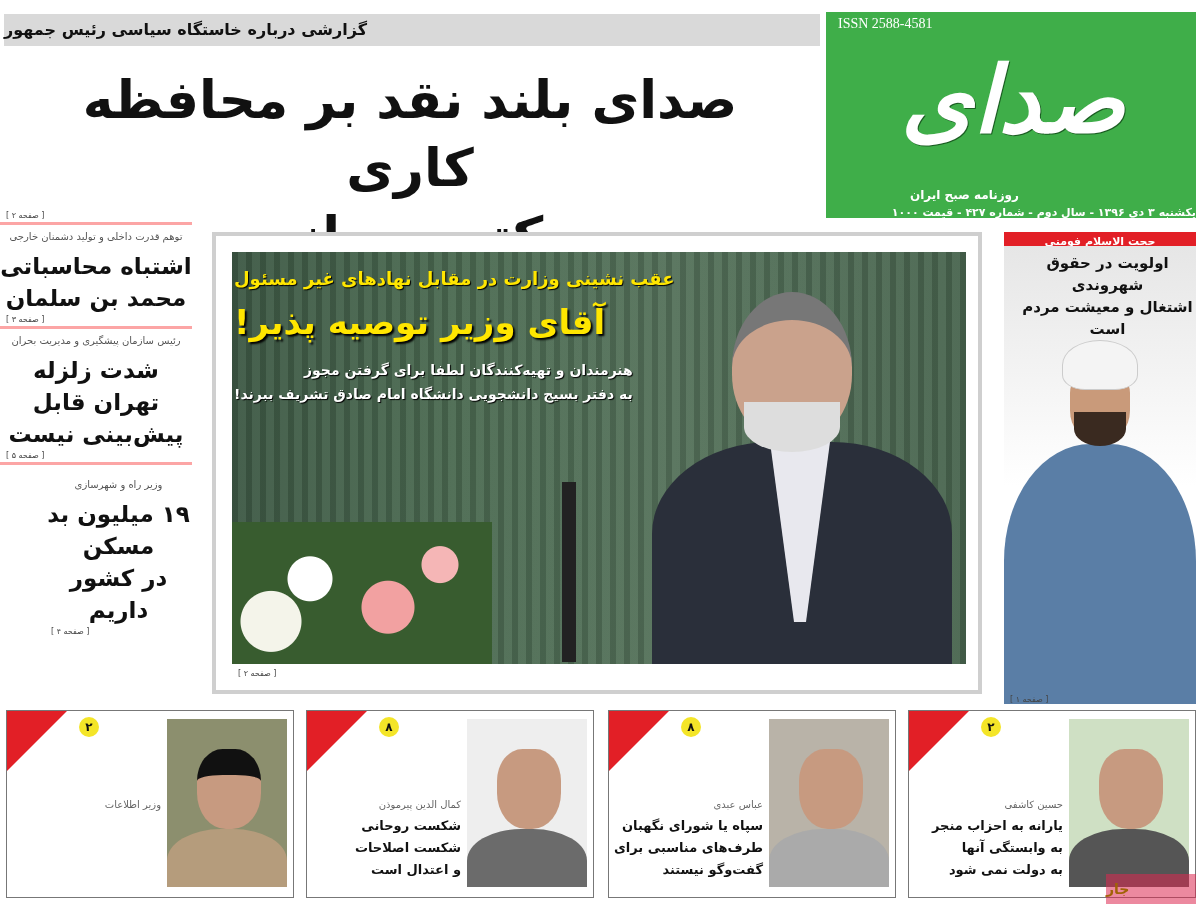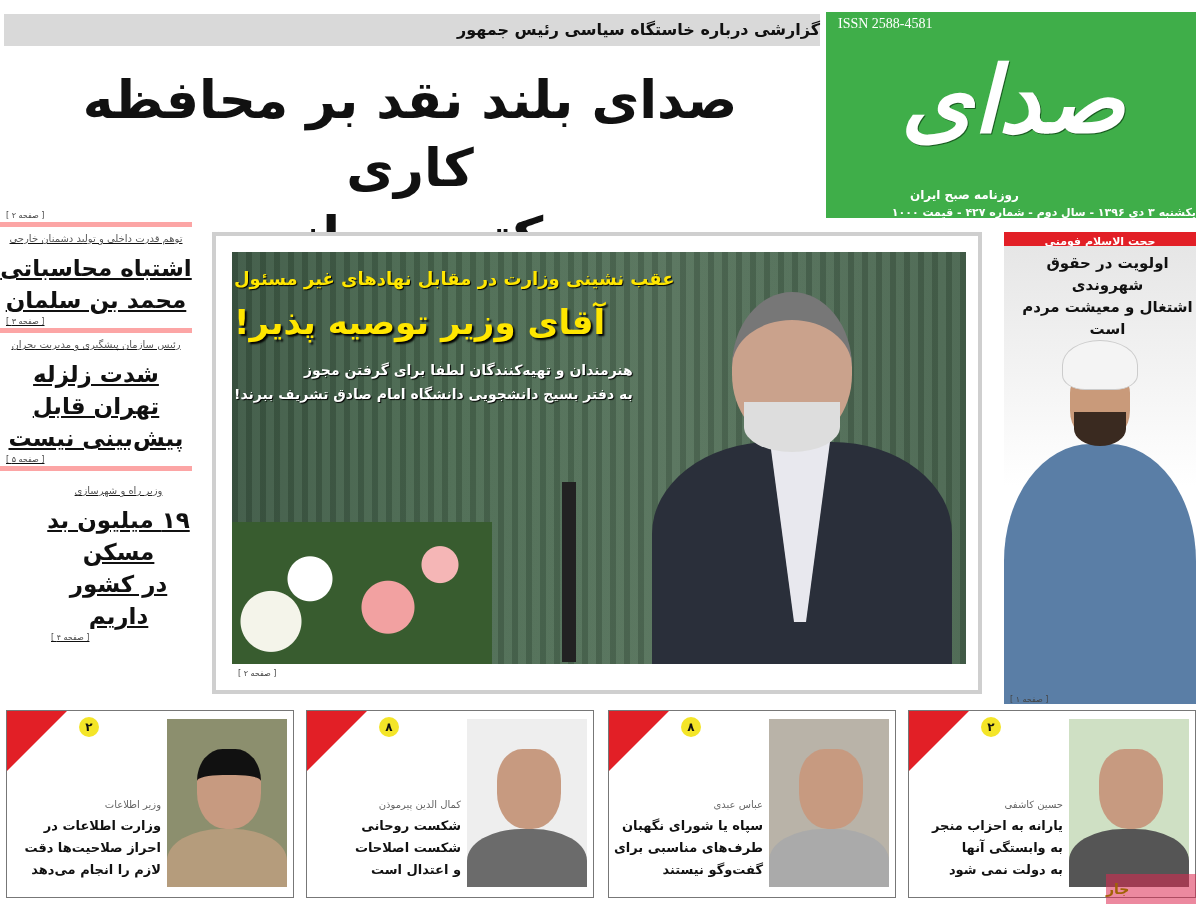--- a/index.html
+++ b/index.html
@@ -17,30 +17,30 @@
     font-family: "DejaVu Serif", serif; font-size: 92px; font-weight: bold; font-style: italic;
     color: #fff; text-align: center; line-height: 160px; letter-spacing: -4px;
     text-shadow: 1px 1px 0 #1b5d22;
   }
   .masthead .tagline { position: absolute; left: 84px; top: 176px; font-size: 12px; font-weight: bold; text-align: center; }
   .masthead .dateline { position: absolute; left: 50px; top: 194px; font-size: 11px; font-weight: bold; }
 
   
   .kicker-bar {
     position: absolute; left: 4px; top: 14px; width: 816px; height: 32px;
-    background: #d9d9d9; text-align: right; font-size: 16px; font-weight: bold; line-height: 32px;
+    background: #d9d9d9; text-align: left; font-size: 16px; font-weight: bold; line-height: 32px;
   }
   .main-headline {
     position: absolute; left: 20px; top: 66px; width: 780px; text-align: center;
     font-size: 52px; font-weight: bold; line-height: 68px; color: #111;
   }
 
   
   .briefs { position: absolute; left: 0; top: 210px; width: 192px; }
-  .brief { position: relative; text-align: center; border-top: 5px solid #fca5a5; padding-top: 6px; text-decoration: underline; }
+  .brief { position: relative; text-align: center; border-top: 3px solid #fca5a5; padding-top: 6px; }
   .page-ref { font-size: 8px; color: #444; direction: rtl; text-align: left; padding-left: 6px; height: 12px; line-height: 12px; }
   .brief .pre { font-size: 10px; color: #555; margin-bottom: 8px; }
   .brief .title { font-size: 23px; font-weight: bold; line-height: 32px; }
 
   
   .photo-frame {
     position: absolute; left: 212px; top: 232px; width: 770px; height: 462px;
     border: 4px solid #cfcfcf; background: #fff;
   }
   .photo {
@@ -216,21 +216,16 @@
     </div>
   </div>
   <div class="card" style="left:6px;">
     <div class="corner"></div>
     <div class="num">۲</div>
     <div class="pic" style="background:#8c8f6e;">
         <div class="p-body" style="background:#b59c7c;"></div>
         <div class="p-head" style="border-top:26px solid #111;"></div>
       </div>
     <div class="who">وزیر اطلاعات</div>
-    <div class="text">
-      <div>وزارت اطلاعات در</div>
-      <div>احراز صلاحیت‌ها دقت</div>
-      <div>لازم را انجام می‌دهد</div>
-    </div>
   </div>
 </div>
 
 <div class="watermark">جار</div>
 
 </body></html>

